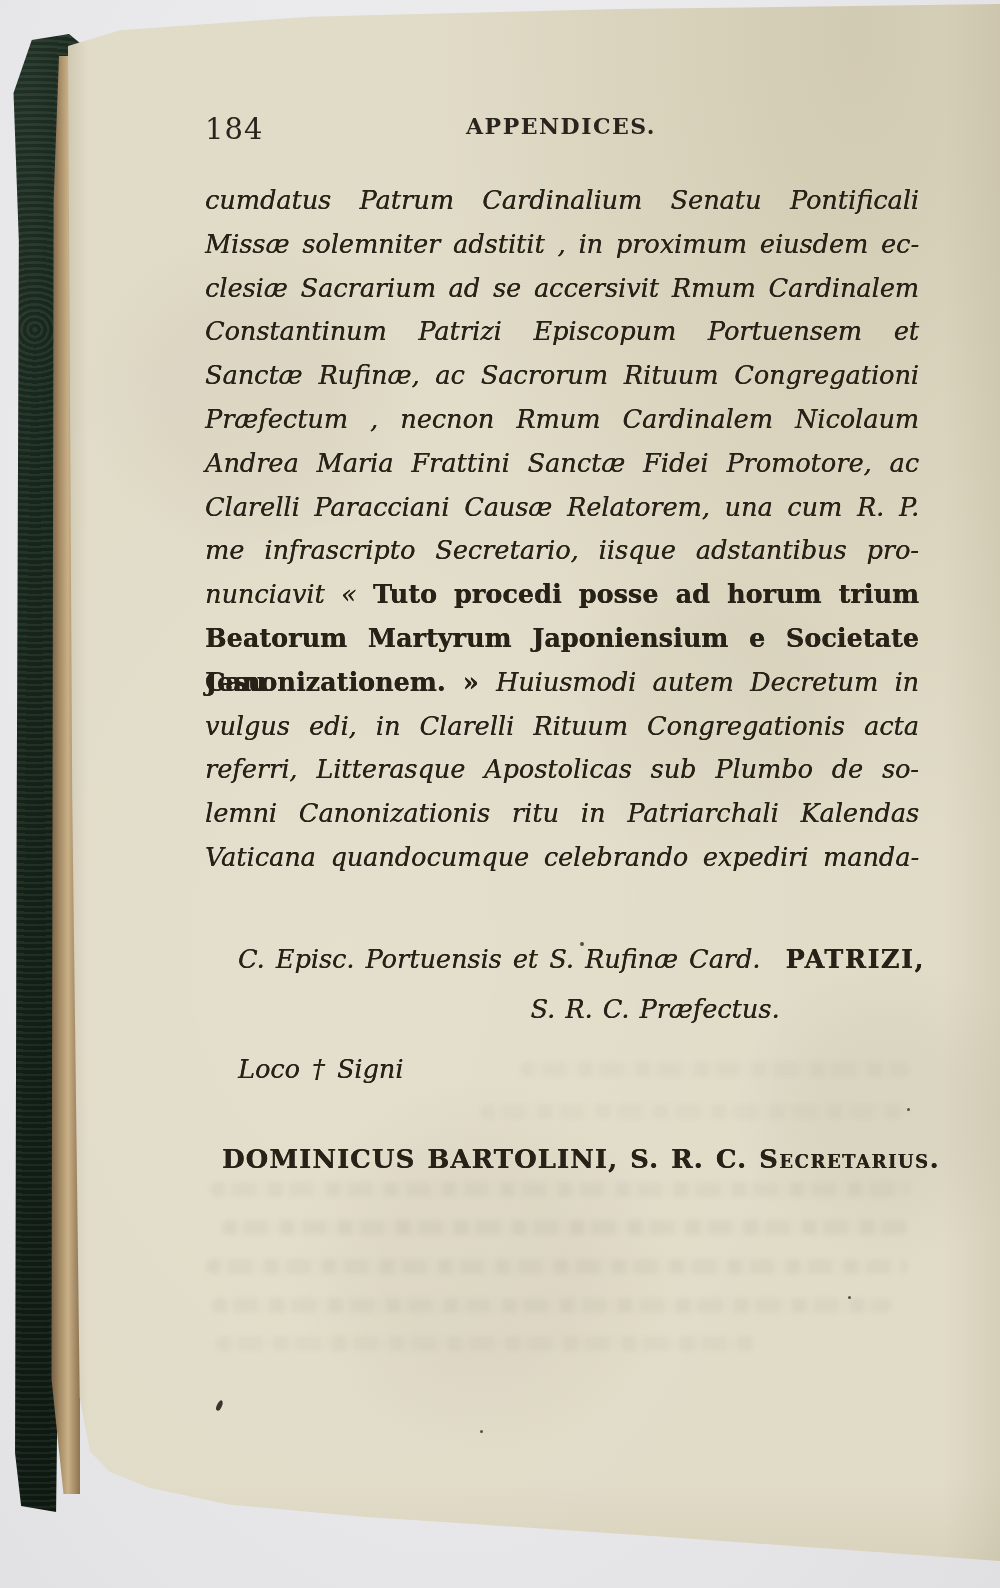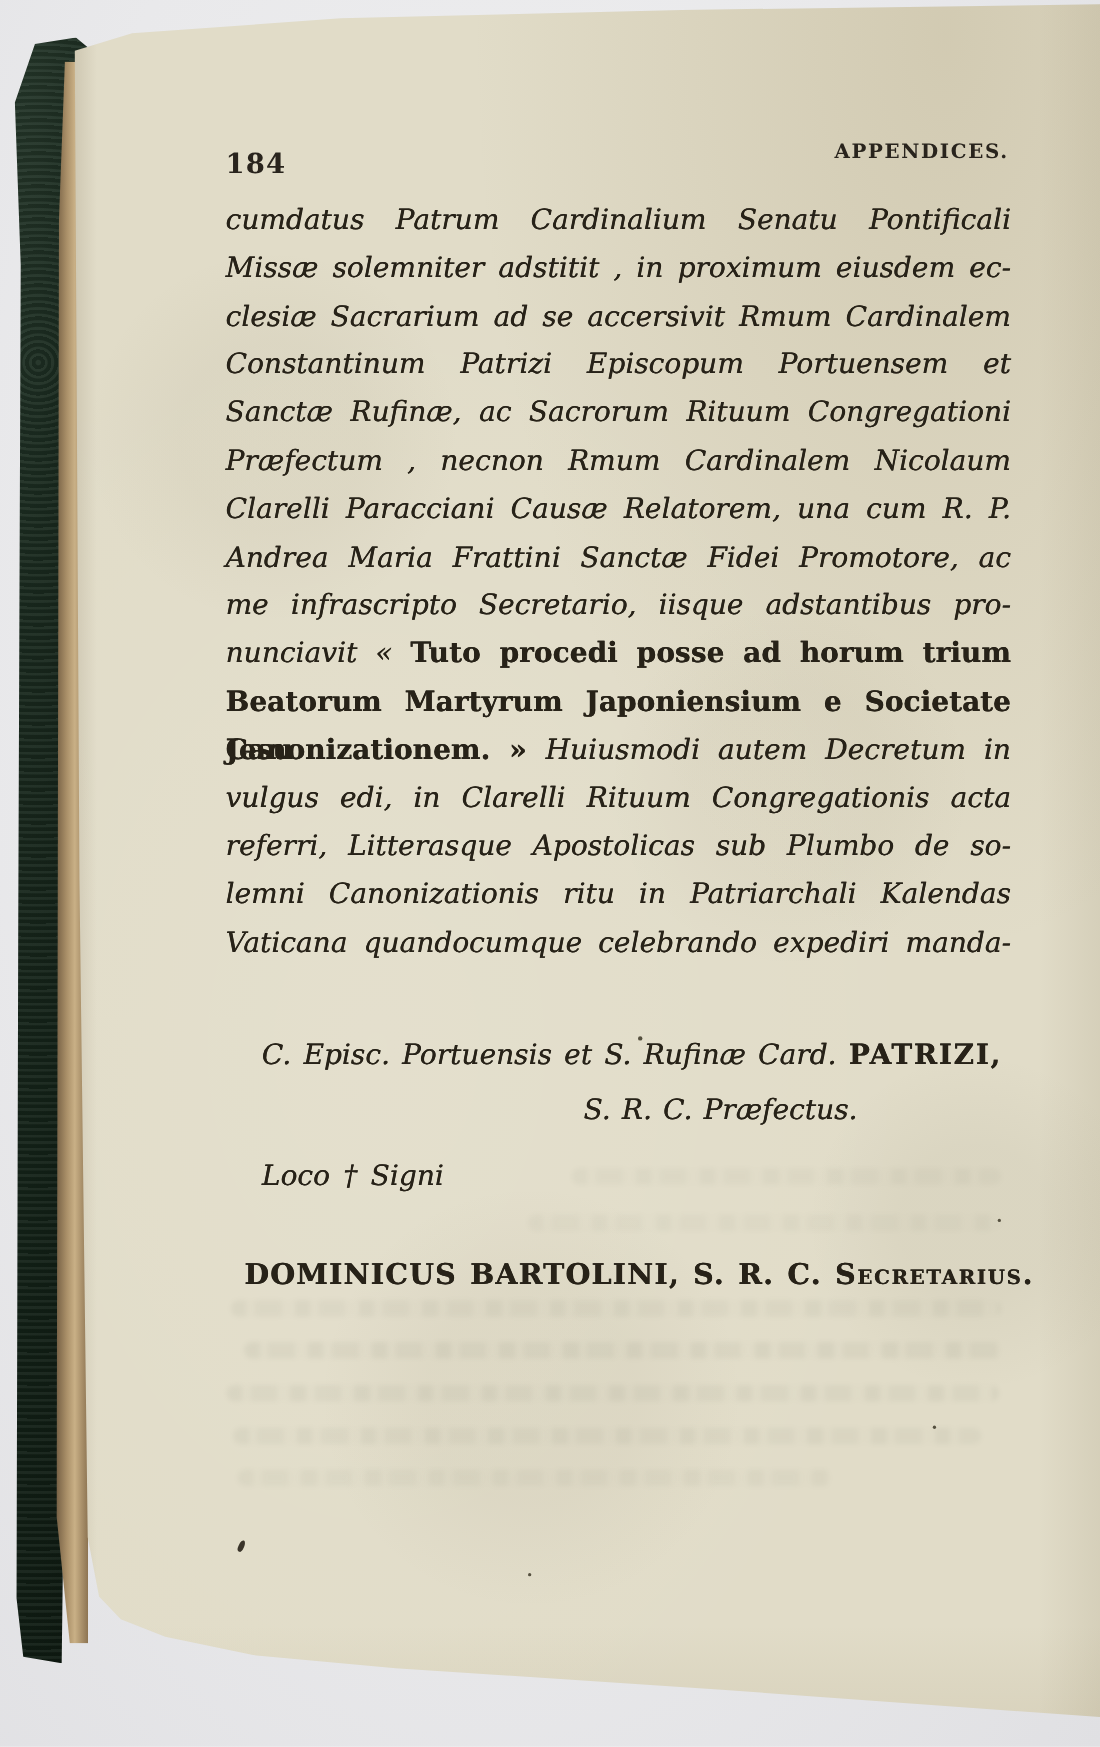--- a/index.html
+++ b/index.html
@@ -47,44 +47,44 @@
     position:absolute; inset:0; pointer-events:none;
     background:
       radial-gradient(circle at 20% 25%, rgba(120,110,80,0.05) 0 6%, transparent 12%),
       radial-gradient(circle at 70% 45%, rgba(120,110,80,0.04) 0 8%, transparent 15%),
       radial-gradient(circle at 45% 80%, rgba(120,110,80,0.05) 0 7%, transparent 14%),
       radial-gradient(circle at 88% 70%, rgba(100,95,70,0.05) 0 5%, transparent 11%);
   }
 
   
   .page-number {
-    position:absolute; left:145px; top:134px;
-    font-size:25px; font-weight:bold; color:#29241d; letter-spacing:1px;
+    position:absolute; left:145px; top:112px;
+    font-size:29px; font-weight:normal; color:#29241d; letter-spacing:1px;
   }
   .running-head {
-    position:absolute; left:145px; top:128px; width:712px; text-align:right;
-    font-size:18px; font-weight:bold; color:#29241d; letter-spacing:1.5px;
+    position:absolute; left:145px; top:113px; width:712px; text-align:center;
+    font-size:22px; font-weight:bold; color:#29241d; letter-spacing:1.5px;
   }
 
   
   .body-text {
     position:absolute; left:145px; top:179px; width:714px;
     color:#272218;
     font-size:25.5px;
     text-shadow: 0.25px 0 0 currentColor;
   }
   .bline {
     height:43.8px; line-height:43.8px; white-space:normal;
     text-align:justify; text-align-last:justify;
   }
   .bline.last { text-align-last:left; }
 
   .sg-i  { font-style:italic;margin-top:12px; }
   .sg-r  { font-style:normal; font-weight:600; }
-  .sg-rc { font-style:normal; font-weight:bold; letter-spacing:1.5px; }
+  .sg-rc { font-style:normal; font-weight:bold; letter-spacing:1.5px;margin-left:14px; }
   .sg-u  { font-style:normal; font-weight:600; letter-spacing:1px; }
   .sg-sc { font-style:normal; font-weight:600; font-variant-caps:small-caps; letter-spacing:1.5px; }
 
   
   .sig-line1 {
     position:absolute; left:178px; top:944px; width:725px;
     font-size:25.5px; color:#272218; word-spacing:3px; text-shadow:0.25px 0 0 currentColor;
   }
   .sig-line2 {
     position:absolute; left:360px; top:994px; width:470px; text-align:center;
@@ -138,22 +138,22 @@
   <div class="page-number">184</div>
   <div class="running-head">APPENDICES.</div>
 
   <div class="body-text">
       <div class="bline"><span class="sg-i">cumdatus Patrum Cardinalium Senatu Pontificali</span></div>
       <div class="bline"><span class="sg-i">Missæ solemniter adstitit , in proximum eiusdem ec-</span></div>
       <div class="bline"><span class="sg-i">clesiæ Sacrarium ad se accersivit Rmum Cardinalem</span></div>
       <div class="bline"><span class="sg-i">Constantinum Patrizi Episcopum Portuensem et</span></div>
       <div class="bline"><span class="sg-i">Sanctæ Rufinæ, ac Sacrorum Rituum Congregationi</span></div>
       <div class="bline"><span class="sg-i">Præfectum , necnon Rmum Cardinalem Nicolaum</span></div>
+      <div class="bline"><span class="sg-i">Andrea Maria Frattini Sanctæ Fidei Promotore, ac</span></div>
       <div class="bline"><span class="sg-i">Clarelli Paracciani Causæ Relatorem, una cum R. P.</span></div>
-      <div class="bline"><span class="sg-i">Andrea Maria Frattini Sanctæ Fidei Promotore, ac</span></div>
       <div class="bline"><span class="sg-i">me infrascripto Secretario, iisque adstantibus pro-</span></div>
       <div class="bline"><span class="sg-i">nunciavit « </span><span class="sg-r">Tuto procedi posse ad horum trium</span></div>
       <div class="bline"><span class="sg-r">Beatorum Martyrum Japoniensium e Societate Jesu</span></div>
       <div class="bline"><span class="sg-r">Canonizationem. » </span><span class="sg-i">Huiusmodi autem Decretum in</span></div>
       <div class="bline"><span class="sg-i">vulgus edi, in Clarelli Rituum Congregationis acta</span></div>
       <div class="bline"><span class="sg-i">referri, Litterasque Apostolicas sub Plumbo de so-</span></div>
       <div class="bline"><span class="sg-i">lemni Canonizationis ritu in Patriarchali Kalendas</span></div>
       <div class="bline"><span class="sg-i">Vaticana quandocumque celebrando expediri manda-</span></div>
     </div>
 

